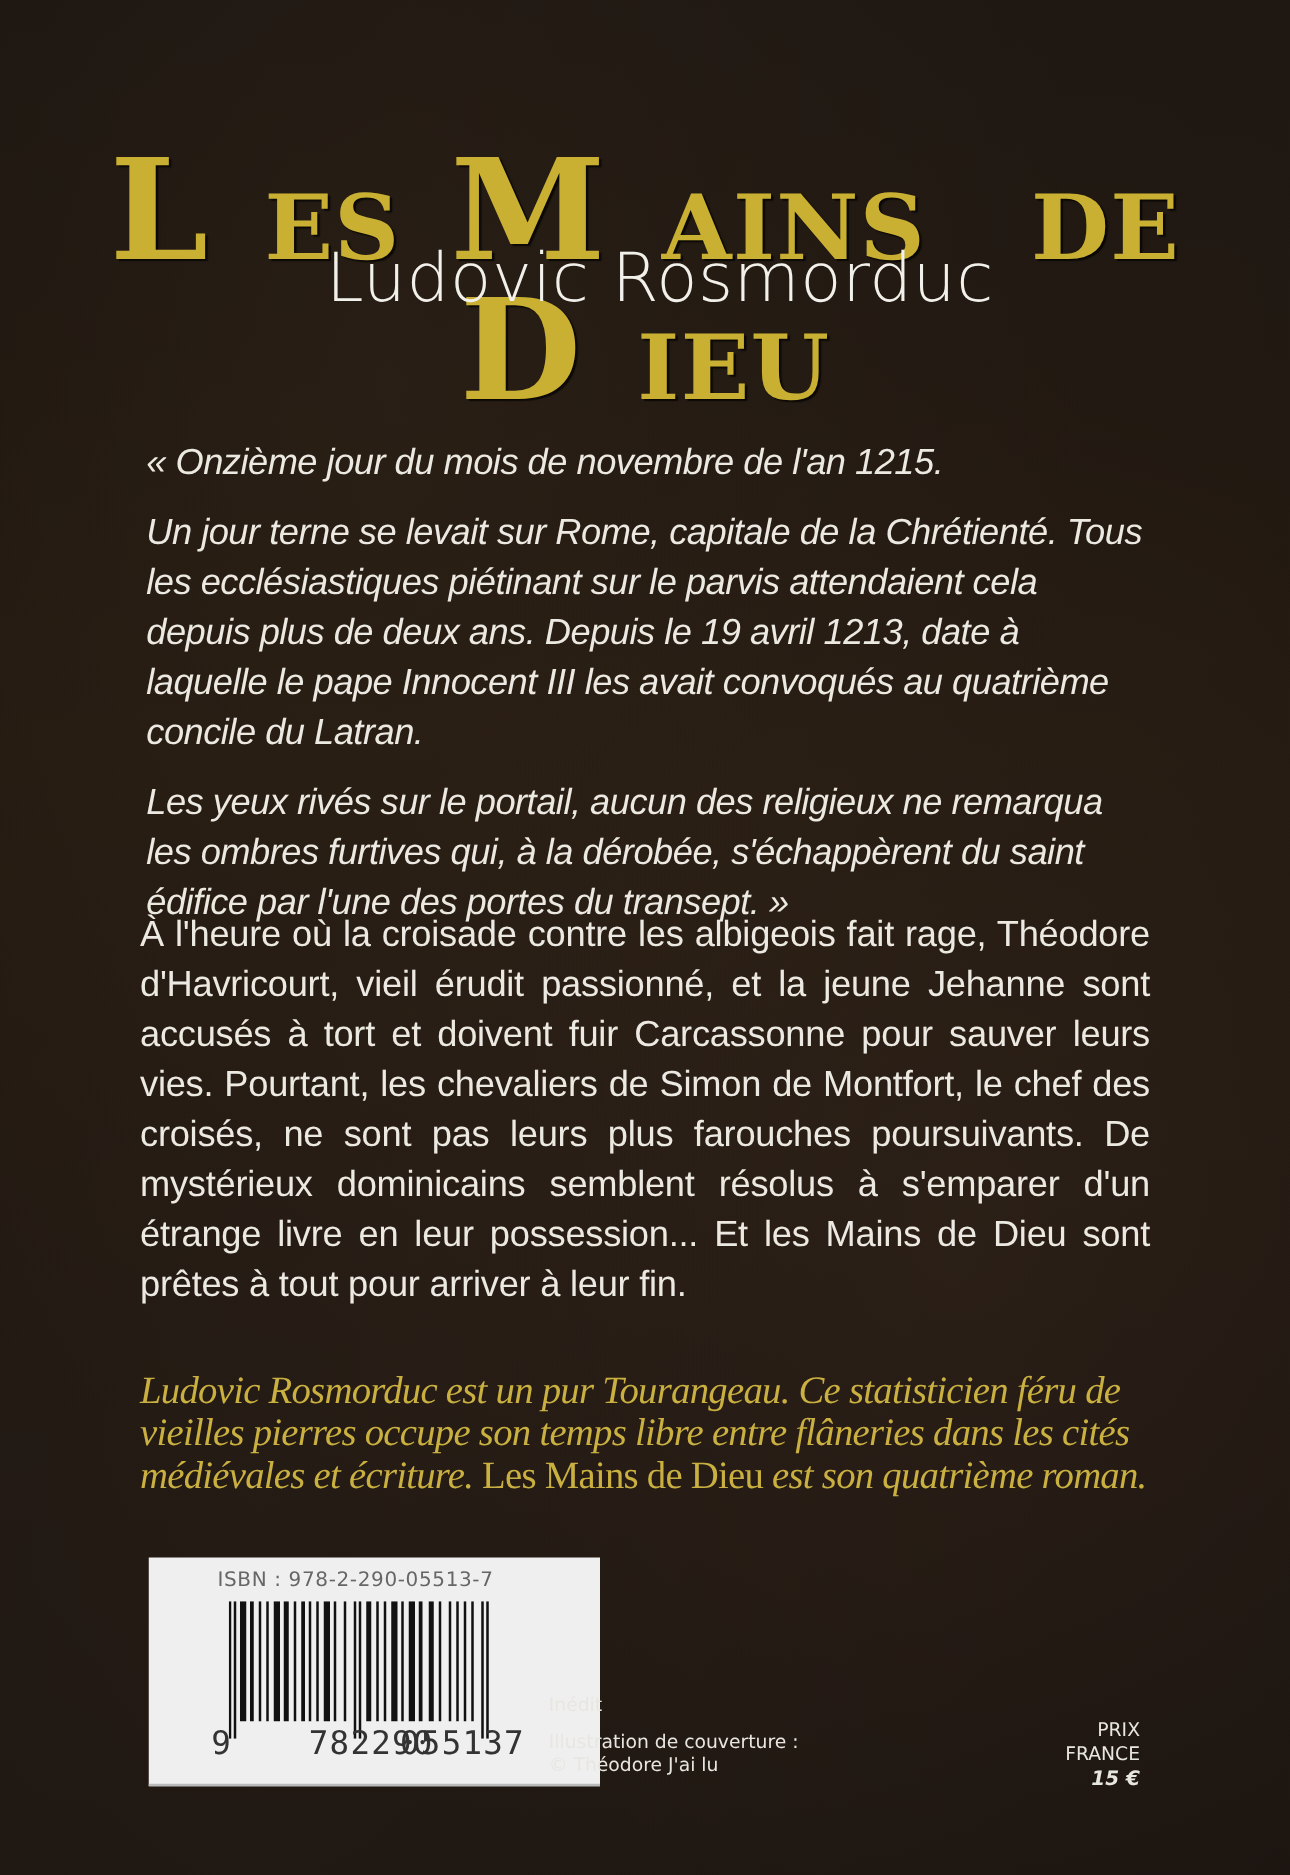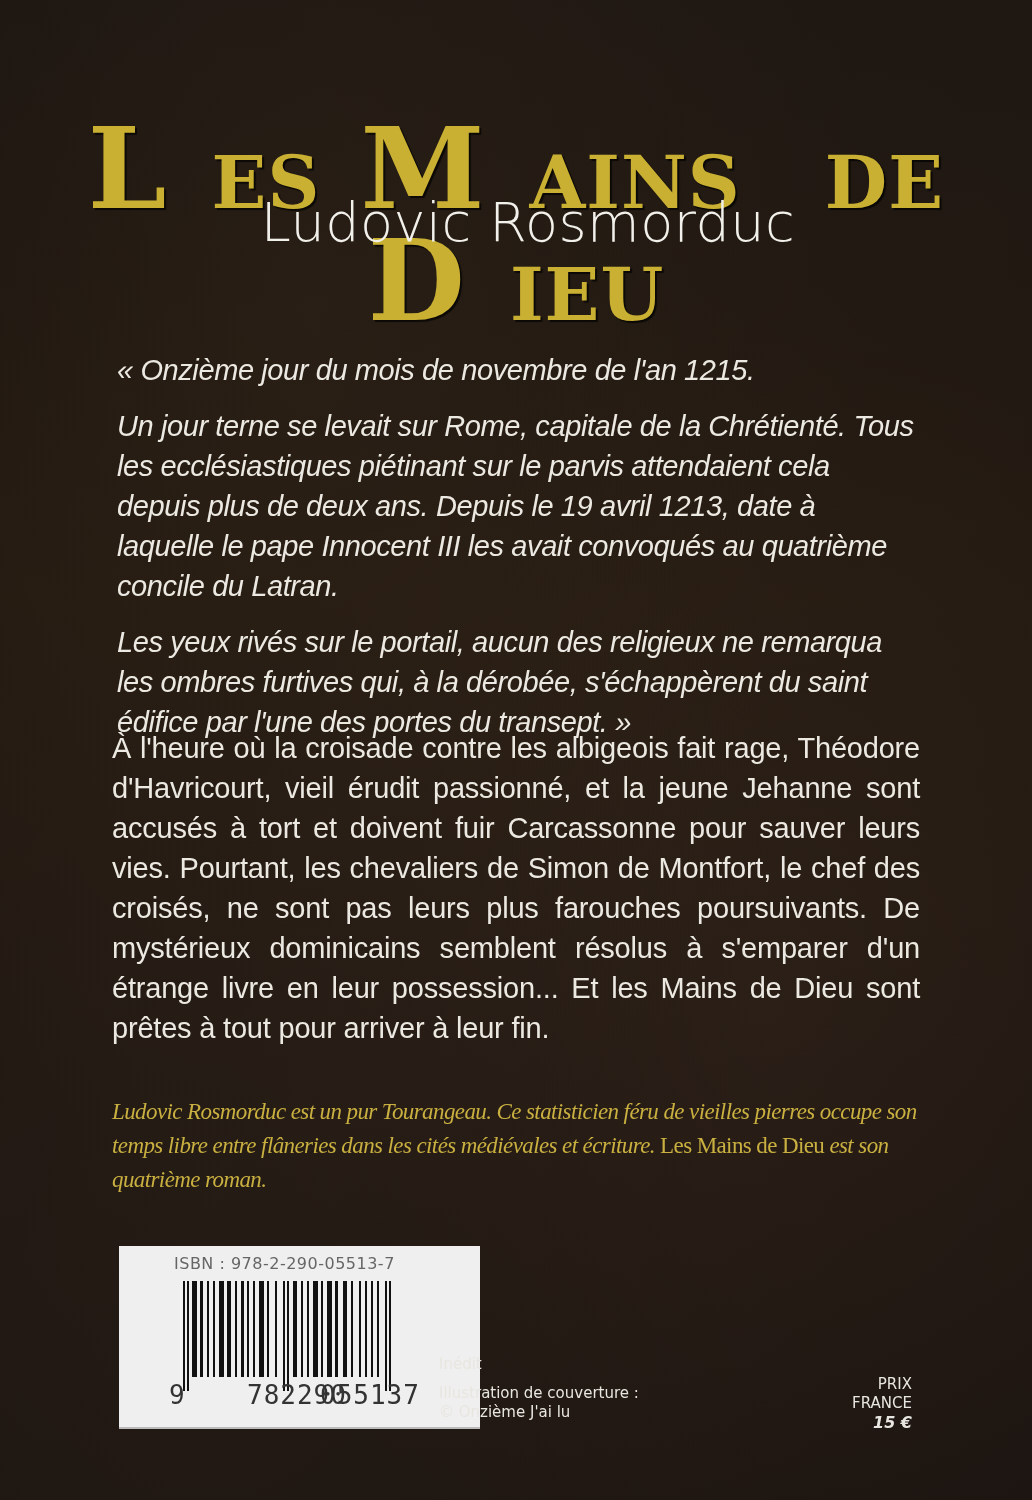--- a/index.html
+++ b/index.html
@@ -56,21 +56,21 @@
       font-size: 29px;
       line-height: 40px;
       text-align: justify;
       letter-spacing: -0.2px;
     }
     .bio {
       position: absolute; left: 112px; width: 808px; top: 1095px;
       font-family: "Liberation Serif", serif;
       font-style: italic;
       color: #c9b040;
-      font-size: 23px;
+      font-size: 31px;
       line-height: 34px;
       letter-spacing: -0.6px;
     }
     .bio .upright { font-style: normal; }
     .barcode-box {
       position: absolute; left: 119px; top: 1246px; width: 361px; height: 181px;
       background: #efefef;
       border-bottom: 2px solid #bbb;
     }
     .isbn {
@@ -179,21 +179,21 @@
       <span class="d1">9</span>
       <span class="g1">782290</span>
       <span class="g2">055137</span>
     </div>
   </div>
 
   <div class="meta">
     <div>Inédit</div>
     <div class="gap"></div>
     <div>Illustration de couverture :</div>
-    <div>© Onzième J'ai lu</div>
+    <div>© Théodore J'ai lu</div>
   </div>
 
   <div class="price">
     <div>PRIX</div>
     <div>FRANCE</div>
     <div class="amount">15 €</div>
   </div>
 
 </div>
 

